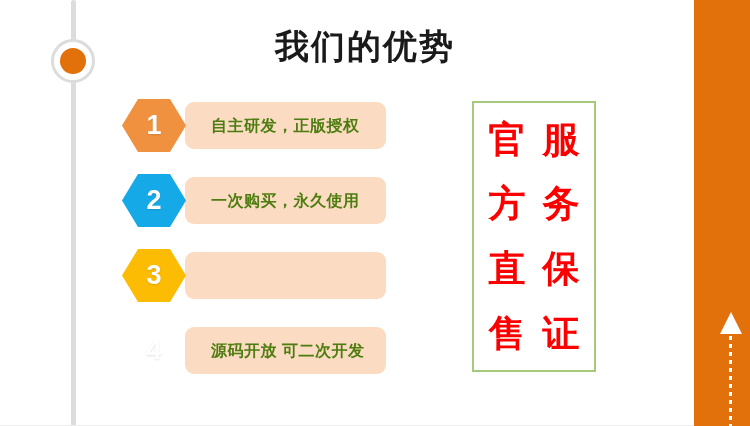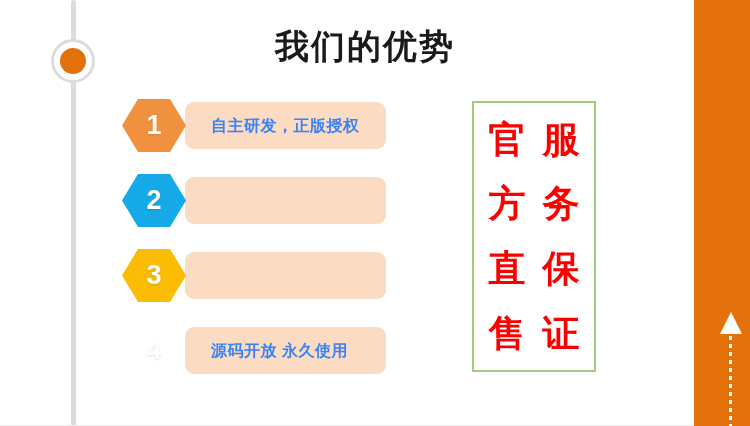--- a/index.html
+++ b/index.html
@@ -107,21 +107,21 @@
     text-shadow: 0 1px 2px rgba(0,0,0,0.12);
   }
   .adv-text {
     position: absolute;
     left: 89px;
     top: 3px;
     height: 47px;
     line-height: 47px;
     font-size: 16px;
     font-weight: bold;
-    color: #3b82f6;
+    color: #4d7c0f;
     letter-spacing: 0.5px;
     white-space: nowrap;
   }
 
   
   .slogan-box {
     position: absolute;
     left: 472px;
     top: 101px;
     width: 124px;
@@ -208,33 +208,34 @@
       <div class="adv-pill"></div>
       <div class="adv-hex" style="background:#f0913f"></div>
       <div class="adv-num">1</div>
       <div class="adv-text">自主研发，正版授权</div>
     </div>
 
     <div class="adv-row">
       <div class="adv-pill"></div>
       <div class="adv-hex" style="background:#15a9e8"></div>
       <div class="adv-num">2</div>
+      <div class="adv-text">一次购买，永久使用</div>
     </div>
 
     <div class="adv-row">
       <div class="adv-pill"></div>
       <div class="adv-hex" style="background:#fcbc04"></div>
       <div class="adv-num">3</div>
     </div>
 
     <div class="adv-row">
       <div class="adv-pill"></div>
       <div class="adv-hex" style="background:#86c councila"></div>
       <div class="adv-num">4</div>
-      <div class="adv-text">源码开放 永久使用</div>
+      <div class="adv-text">源码开放 可二次开发</div>
     </div>
 
   </div>
 
   <div class="slogan-box">
     <div class="slogan-col">
       <div class="slogan-char">官</div>
       <div class="slogan-char">方</div>
       <div class="slogan-char">直</div>
       <div class="slogan-char">售</div>

